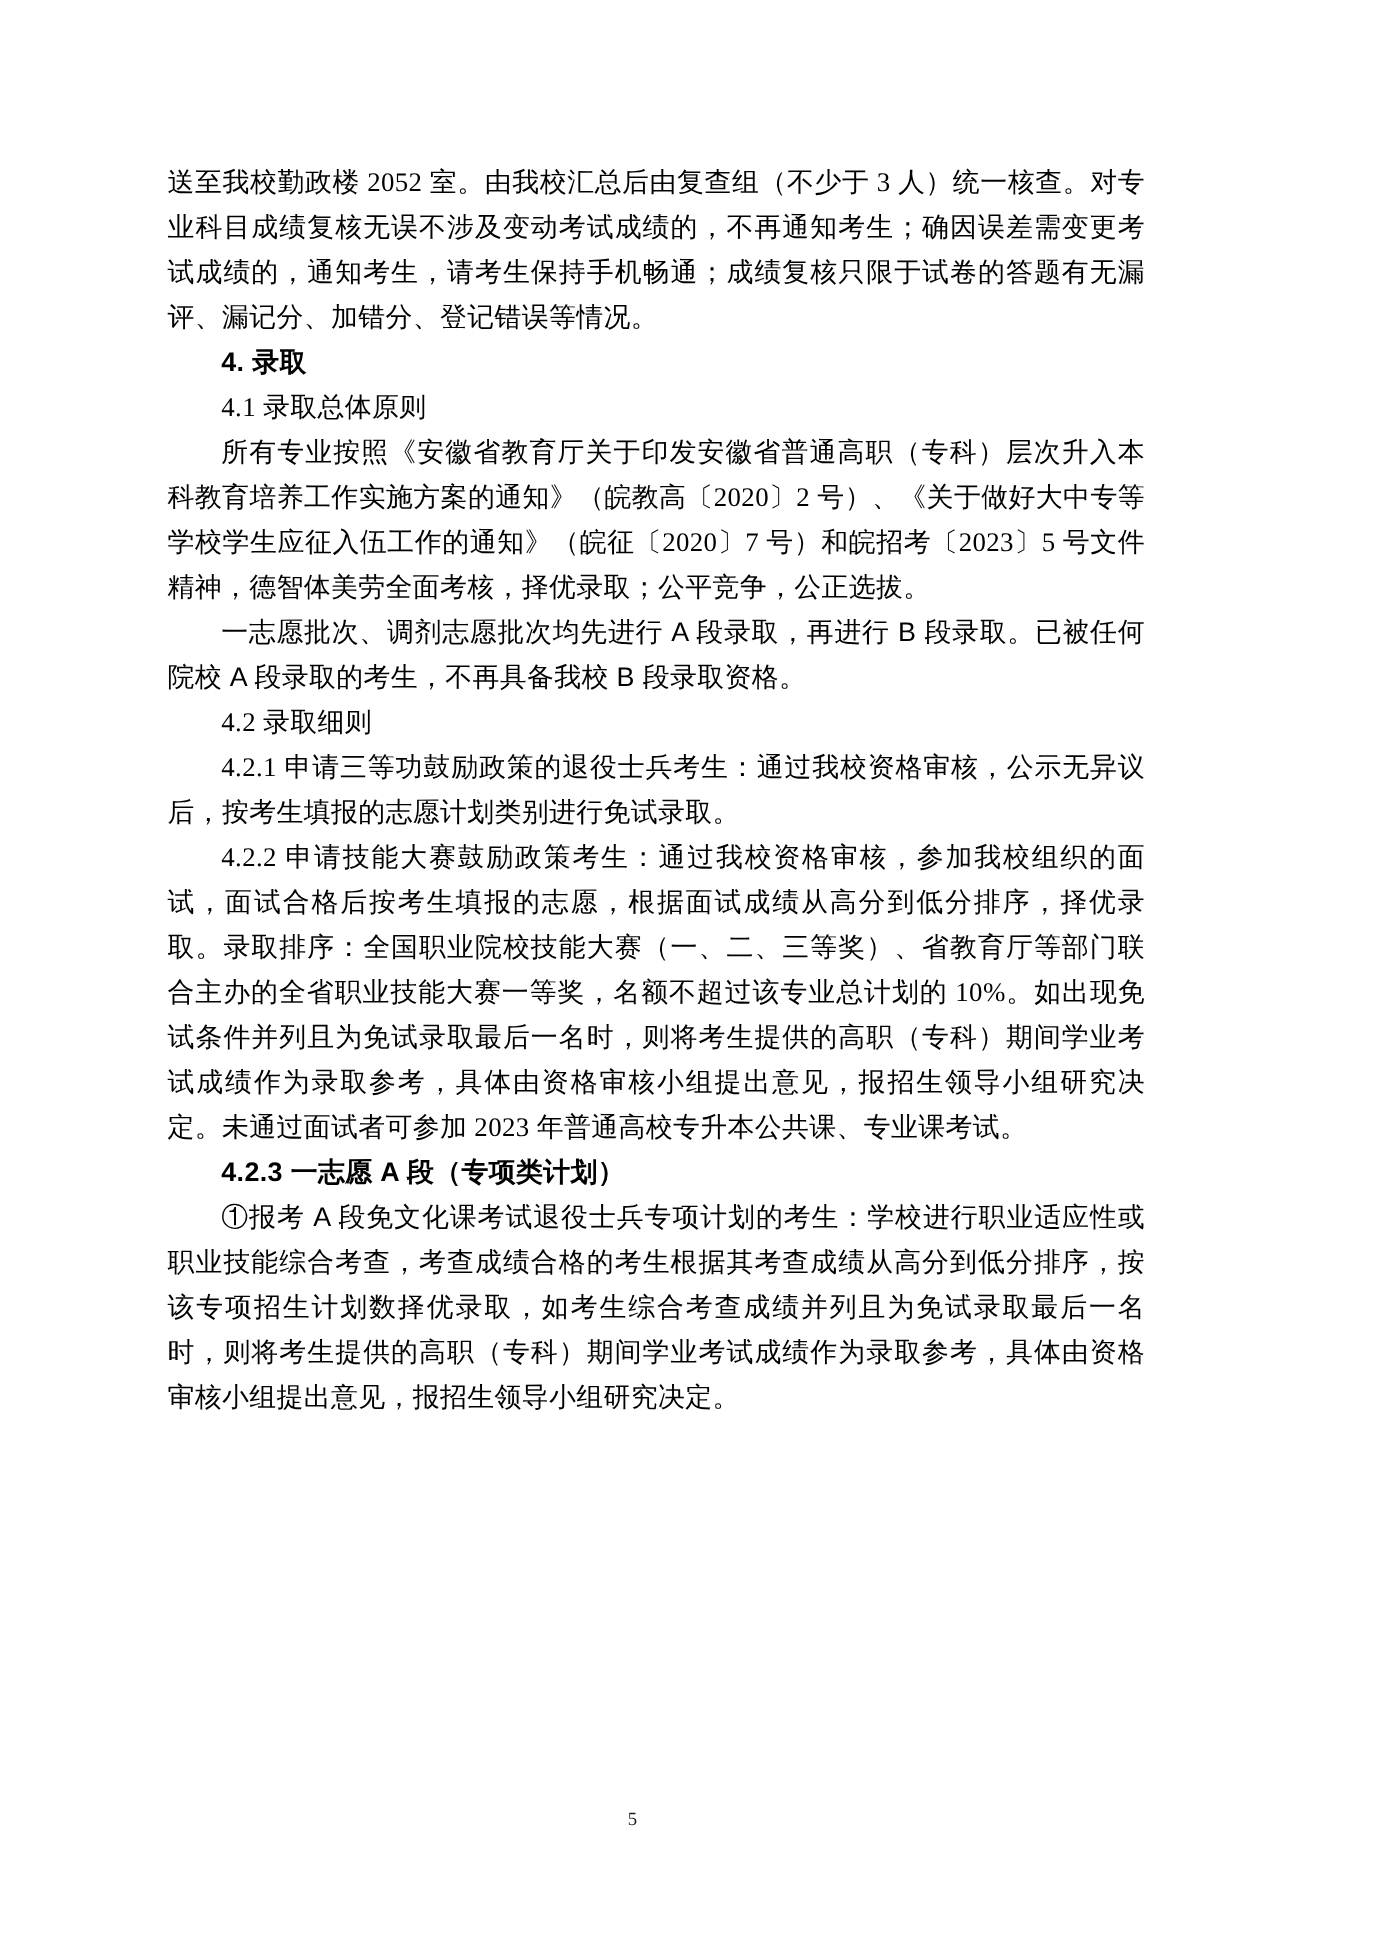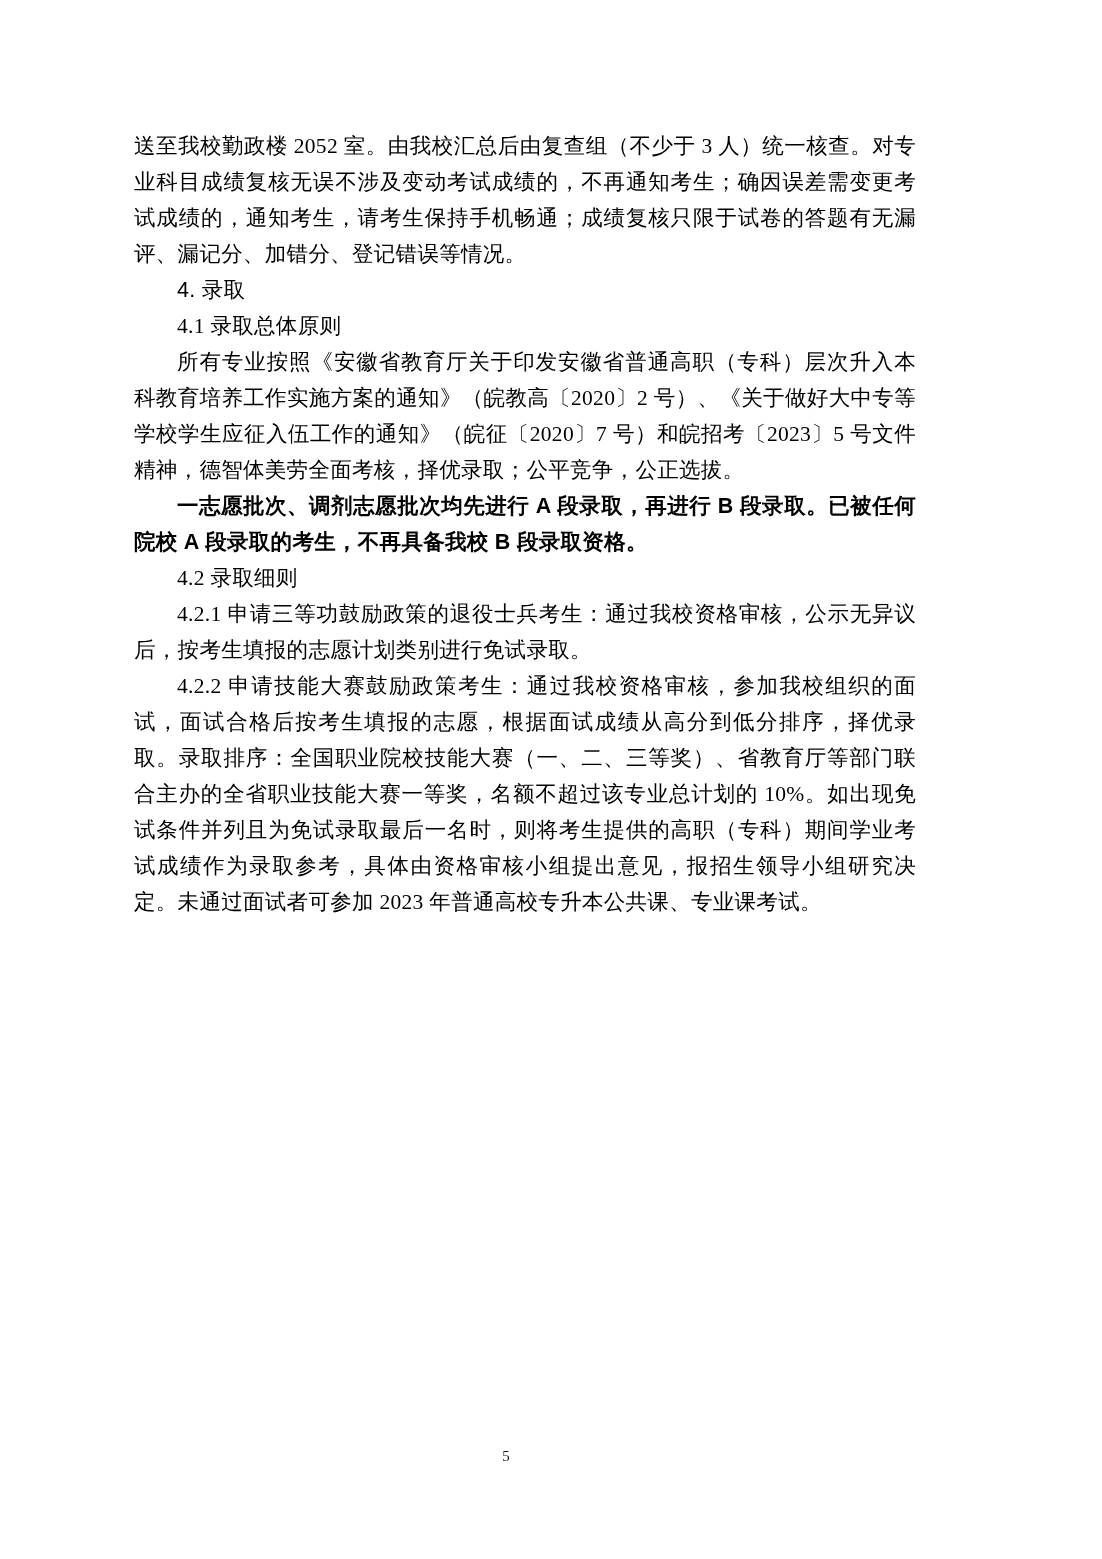--- a/index.html
+++ b/index.html
@@ -29,25 +29,25 @@
     line-height: 36px;
     text-align: justify;
     text-justify: inter-ideograph;
     text-indent: 2em;
     letter-spacing: 0.3px;
   }
   .content p.no-indent {
     text-indent: 0;
   }
   .bold-hei {
-    font-weight: 700;
+    font-weight: 400;
     font-family: "Liberation Sans", sans-serif;
   }
   p.heading {
-    font-weight: 400;
+    font-weight: 700;
     font-family: "Liberation Sans", sans-serif;
   }
   .page-number {
     position: absolute;
     left: 0;
     right: 0;
     top: 1446px;
     text-align: center;
     font-size: 15px;
     line-height: 20px;
@@ -71,20 +71,24 @@
 
     <p class="bold-hei">一志愿批次、调剂志愿批次均先进行 A 段录取，再进行 B 段录取。已被任何院校 A 段录取的考生，不再具备我校 B 段录取资格。</p>
 
     <p>4.2 录取细则</p>
 
 
     <p>4.2.1 申请三等功鼓励政策的退役士兵考生：通过我校资格审核，公示无异议后，按考生填报的志愿计划类别进行免试录取。</p>
 
     <p>4.2.2 申请技能大赛鼓励政策考生：通过我校资格审核，参加我校组织的面试，面试合格后按考生填报的志愿，根据面试成绩从高分到低分排序，择优录取。录取排序：全国职业院校技能大赛（一、二、三等奖）、省教育厅等部门联合主办的全省职业技能大赛一等奖，名额不超过该专业总计划的 10%。如出现免试条件并列且为免试录取最后一名时，则将考生提供的高职（专科）期间学业考试成绩作为录取参考，具体由资格审核小组提出意见，报招生领导小组研究决定。未通过面试者可参加 2023 年普通高校专升本公共课、专业课考试。</p>
 
+    <p class="heading">4.2.3 一志愿 A 段（专项类计划）</p>
 
+    <p>
+      <span class="bold-hei">①报考 A 段免文化课考试退役士兵专项计划的考生：学校进行职业适应性或职业技能综合考查，</span><span>考查成绩合格的考生根据其考查成绩从高分到低分排序，按该专项招生计划数择优录取，如考生综合考查成绩并列且为免试录取最后一名时，则将考生提供的高职（专科）期间学业考试成绩作为录取参考，具体由资格审核小组提出意见，报招生领导小组研究决定。</span>
+    </p>
 
 
 
   </div>
 
   <div class="page-number">5</div>
 </div>
 
 </body></html>

